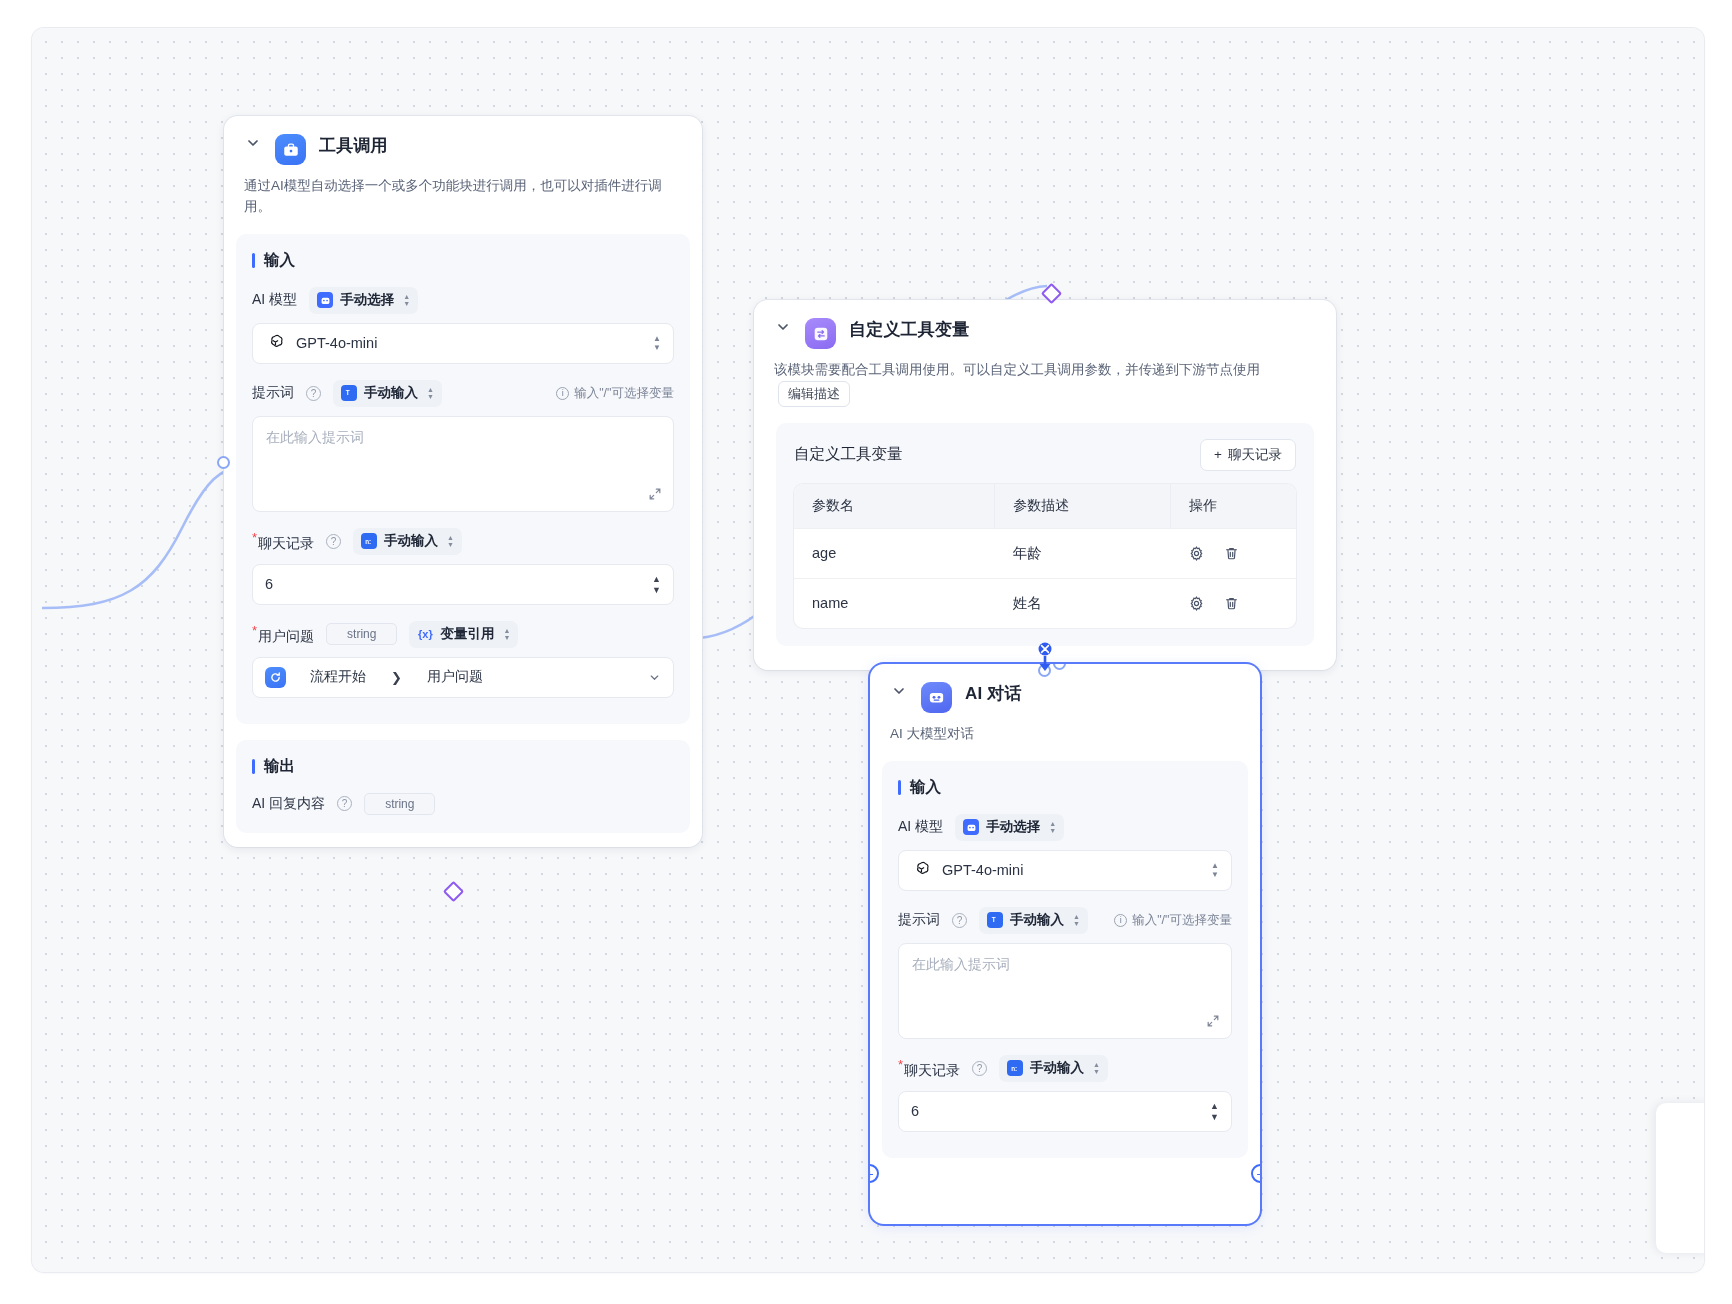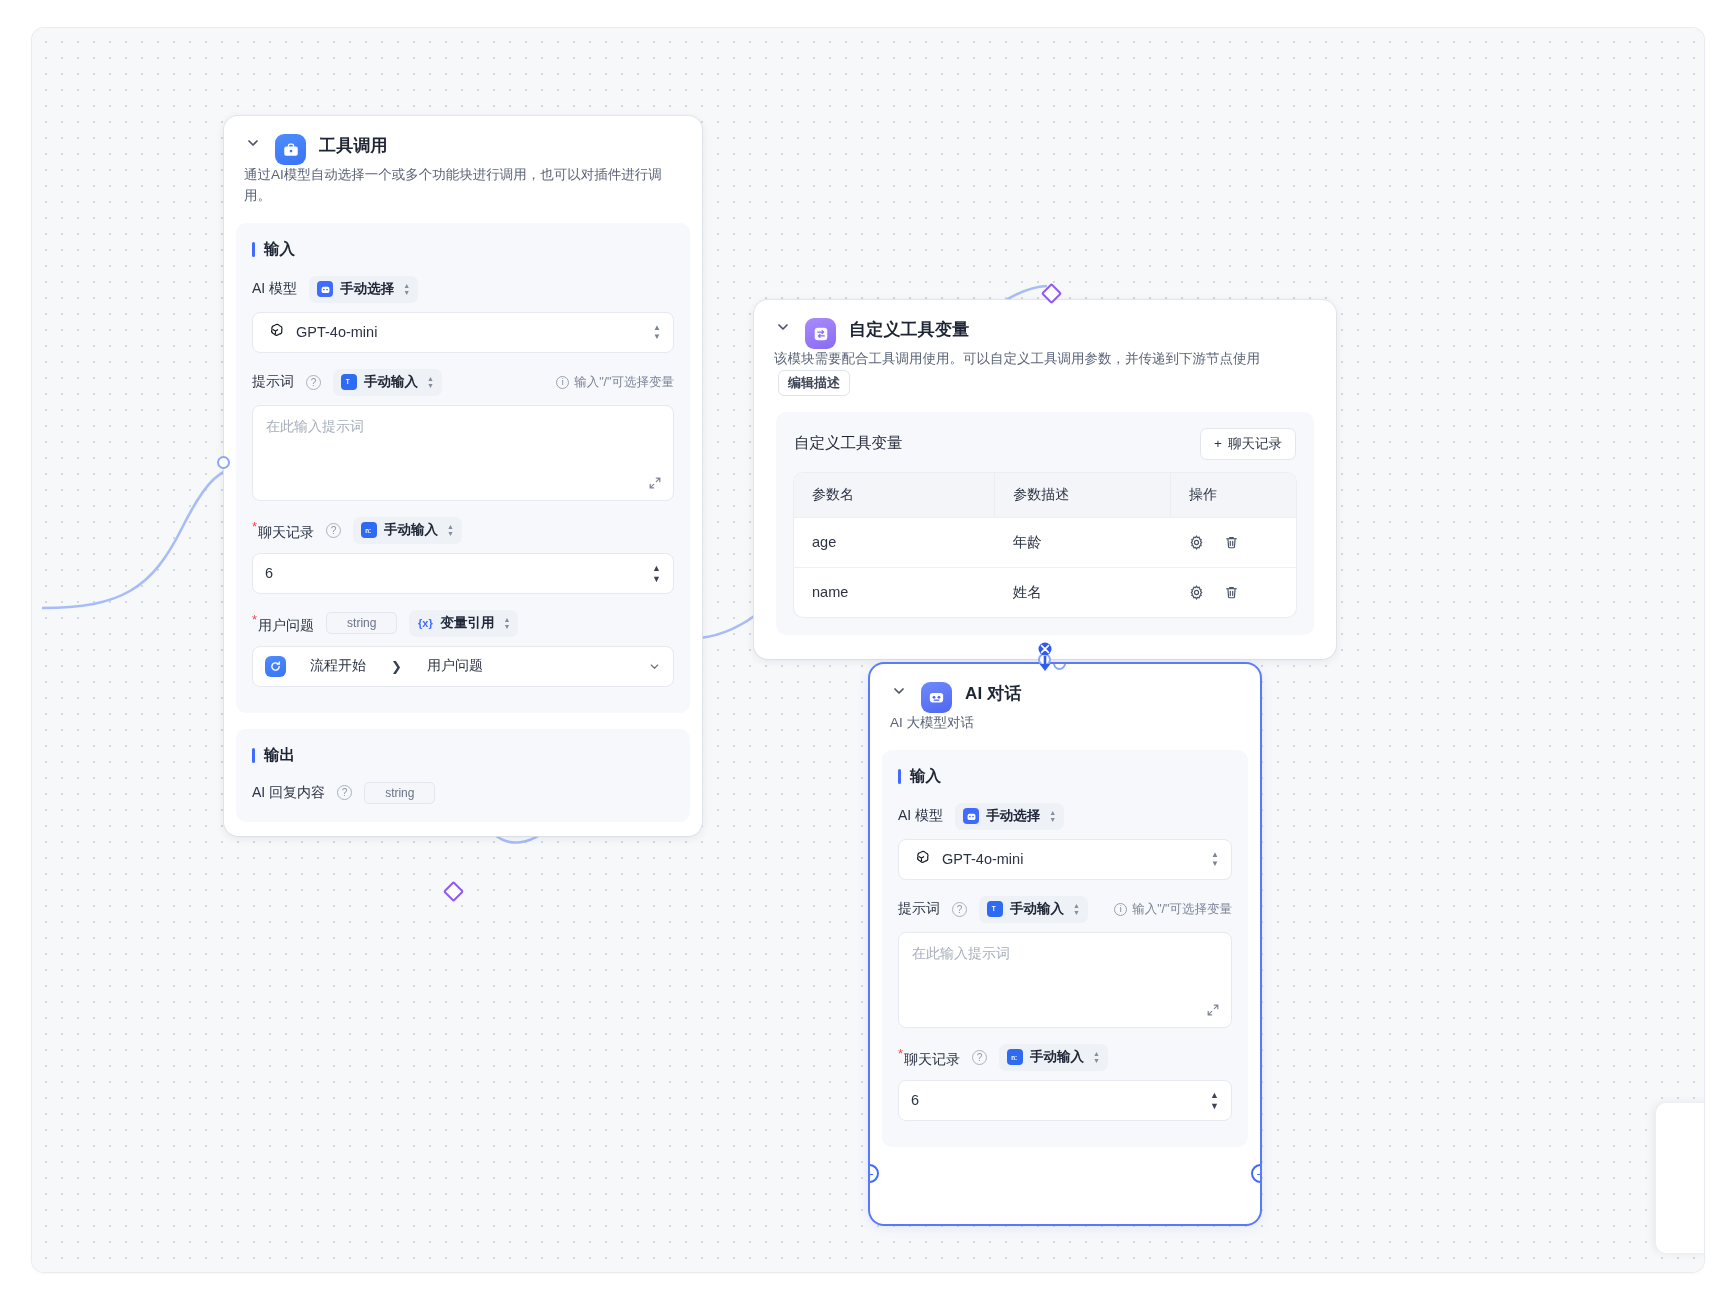--- a/index.html
+++ b/index.html
@@ -87,21 +87,21 @@
   .ico-tool  { background: linear-gradient(160deg,#4d8dfd,#3a73f5); }
   .ico-var   { background: linear-gradient(160deg,#a88bfb,#8a6bf2); }
   .ico-chat  { background: linear-gradient(160deg,#6f8bfb,#4f66f0); }
   .node-title {
     font-size: 17px;
     font-weight: 700;
     color: #1d2433;
     letter-spacing: .2px;
   }
   .node-desc {
-    margin-top: 0;
+    margin-top: 11px;
     font-size: 13.5px;
     color: #5a6478;
     line-height: 1.55;
     display: flex;
     align-items: center;
     flex-wrap: wrap;
     gap: 0;
   }
   .edit-desc-btn {
     display: inline-flex;
@@ -110,21 +110,20 @@
     height: 26px;
     padding: 0 9px;
     margin-left: 4px;
     border: 1px solid #dfe3eb;
     border-radius: 6px;
     background: #fff;
     font-size: 13px;
     color: #3f4757;
     cursor: pointer;
     white-space: nowrap;
-    font-weight: bold;
   }
 
   
   .section {
     margin: 16px 12px 0 12px;
     background: #f7f8fb;
     border-radius: 10px;
     padding: 16px 16px 18px 16px;
   }
   .section.last { margin-bottom: 14px; }

